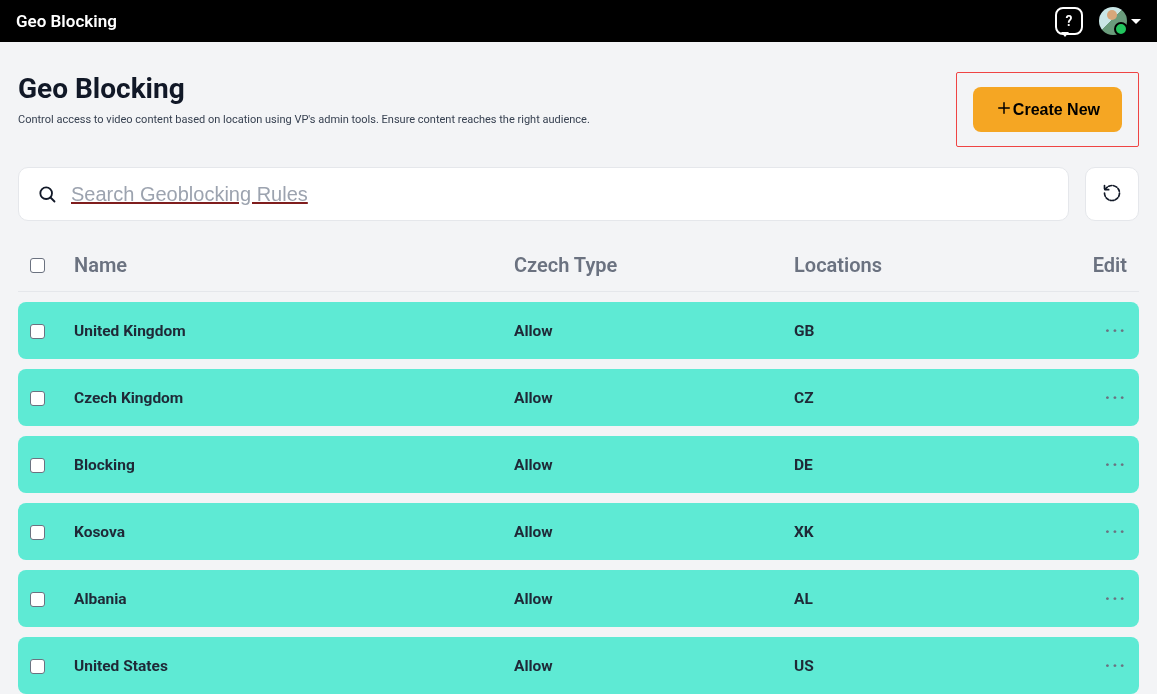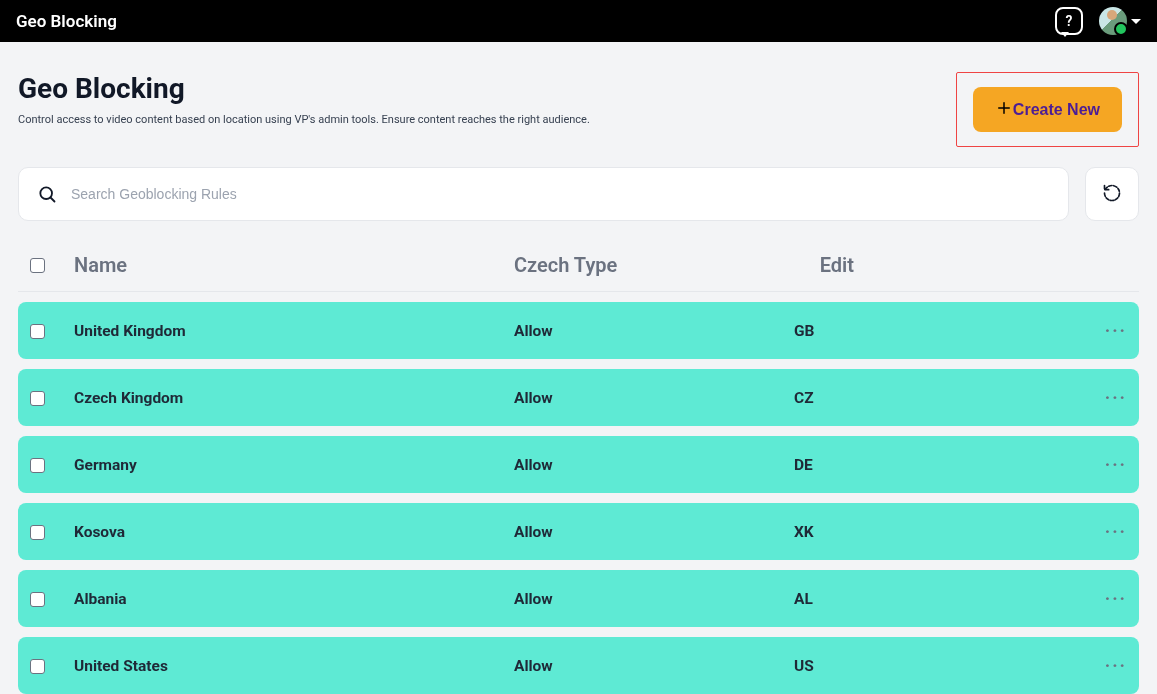--- a/index.html
+++ b/index.html
@@ -109,21 +109,21 @@
       font-size: 11px;
       color: #374151;
     }
     .create-wrap {
       border: 1px solid #ef4444;
       padding: 14px 16px;
       border-radius: 2px;
     }
     .create-btn {
       background: #f5a623;
-      color: #4c1d95;
+      color: #000000;
       border: none;
       border-radius: 8px;
       padding: 12px 22px;
       font-size: 16px;
       font-weight: 600;
       display: flex;
       align-items: center;
       gap: 0;
       cursor: pointer;
     }
@@ -142,23 +142,24 @@
       display: flex;
       align-items: center;
       padding: 0 18px;
       height: 54px;
     }
     .search-ico { color: #374151; margin-right: 14px; display:flex; }
     .search-input {
       border: none;
       outline: none;
       flex: 1;
-      font-size: 14px;
-      color: #0f172a;
+      font-size: 20px;
+      color: #7f1d1d;
       background: transparent;
+      text-decoration: underline;
     }
     .search-input::placeholder { color: #9ca3af; }
     .refresh-btn {
       width: 54px;
       height: 54px;
       background: #fff;
       border: 1px solid #e5e7eb;
       border-radius: 10px;
       display: flex;
       align-items: center;
@@ -262,20 +263,21 @@
     </button>
   </div>
 
   <div class="table-wrap">
     <div class="thead">
       <div class="col-check">
         <div class="checkbox"></div>
       </div>
       <div class="col-name">Name</div>
       <div class="col-type">Czech Type</div>
+      <div class="col-loc">Locations</div>
       <div class="col-edit">Edit</div>
     </div>
     <div id="tbody">
         <div class="trow">
           <div class="col-check">
             <div class="checkbox"></div>
           </div>
           <div class="col-name">United Kingdom</div>
           <div class="col-type">Allow</div>
           <div class="col-loc">GB</div>
@@ -287,21 +289,21 @@
           </div>
           <div class="col-name">Czech Kingdom</div>
           <div class="col-type">Allow</div>
           <div class="col-loc">CZ</div>
           <div class="col-edit"><span class="more-ico">···</span></div>
         </div>
         <div class="trow">
           <div class="col-check">
             <div class="checkbox"></div>
           </div>
-          <div class="col-name">Germany</div>
+          <div class="col-name">Blocking</div>
           <div class="col-type">Allow</div>
           <div class="col-loc">DE</div>
           <div class="col-edit"><span class="more-ico">···</span></div>
         </div>
         <div class="trow">
           <div class="col-check">
             <div class="checkbox"></div>
           </div>
           <div class="col-name">Kosova</div>
           <div class="col-type">Allow</div>

